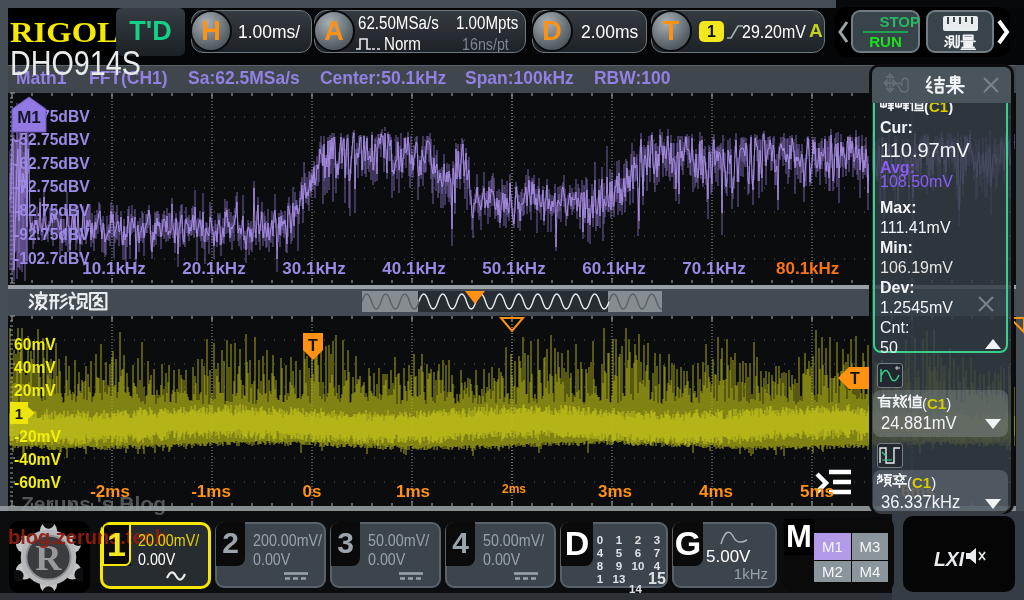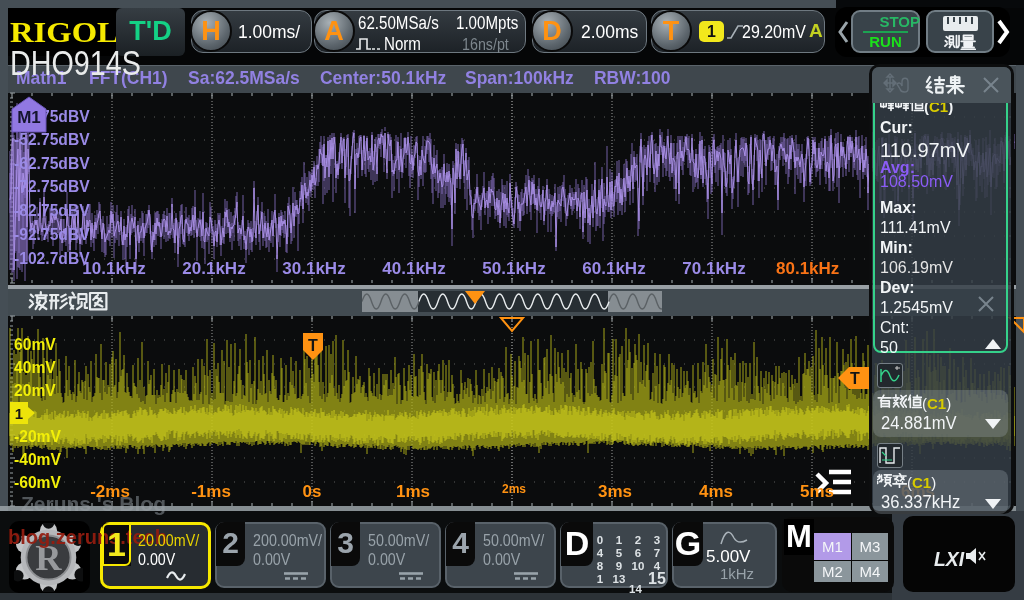--- a/index.html
+++ b/index.html
@@ -274,21 +274,21 @@
 <div class="ab" style="left:591px;top:573px;width:18px;text-align:center;font-size:11.5px;font-weight:bold;color:#dde2e5;z-index:7;line-height:12px">1</div>
 <div class="ab" style="left:610px;top:573px;width:18px;text-align:center;font-size:11.5px;font-weight:bold;color:#dde2e5;z-index:7;line-height:12px">13</div>
 <div class="ab" style="left:629px;top:583px;width:18px;text-align:left;font-size:11.5px;font-weight:bold;color:#dde2e5;z-index:7;line-height:12px">14</div>
 <div class="ab" style="left:648px;top:573px;width:18px;text-align:center;font-size:16px;font-weight:bold;color:#dde2e5;z-index:7;line-height:12px">15</div>
 <div class="ab" style="left:672px;top:522px;width:105px;height:66px;background:#3d454c;border:2px solid #59626a;border-radius:9px;z-index:5"></div>
 <div class="ab" style="left:673px;top:522px;width:30px;height:44px;background:#0a0a0a;border-radius:8px 0 8px 0;color:#fff;font-size:34px;font-weight:bold;text-align:center;line-height:42px;z-index:7">G</div>
 <svg class="ab" style="left:720px;top:530px;z-index:7" width="28" height="16" viewBox="0 0 28 16">
     <path d="M1 14 Q7 -6 14 8 Q18 15 27 10" stroke="#aab3ba" stroke-width="1.5" fill="none"></path>
   </svg>
 <div class="ab" style="left:706px;top:547px;width:62px;font-size:17px;color:#fff;z-index:7">5.00V</div>
-<div class="ab" style="left:706px;top:565px;width:62px;text-align:center;font-size:15px;color:#98a2a9;z-index:7">1kHz</div>
+<div class="ab" style="left:706px;top:565px;width:62px;text-align:right;font-size:15px;color:#98a2a9;z-index:7">1kHz</div>
 <div class="ab" style="left:782px;top:517px;width:112px;height:75px;background:#0a0a0a;border-radius:10px;z-index:5"></div>
 <div class="ab" style="left:784px;top:519px;width:30px;height:36px;background:#000;color:#fff;font-size:31px;font-weight:bold;text-align:center;line-height:36px;z-index:7">M</div>
 <div class="ab" style="left:814px;top:533px;width:37px;height:27px;background:#b29ae8;color:#f4f6f8;font-size:15px;text-align:center;line-height:27px;z-index:7">M1</div>
 <div class="ab" style="left:852px;top:533px;width:36px;height:27px;background:#8b969c;color:#f4f6f8;font-size:15px;text-align:center;line-height:27px;z-index:7">M3</div>
 <div class="ab" style="left:814px;top:561px;width:37px;height:21px;background:#8b969c;color:#f4f6f8;font-size:15px;text-align:center;line-height:21px;z-index:7">M2</div>
 <div class="ab" style="left:852px;top:561px;width:36px;height:21px;background:#8b969c;color:#f4f6f8;font-size:15px;text-align:center;line-height:21px;z-index:7">M4</div>
 <div class="ab" style="left:903px;top:516px;width:112px;height:76px;background:#050505;border-radius:10px;z-index:5"></div>
 <div class="ab cx9" style="left:934px;top:547px;font-size:21px;font-weight:bold;font-style:italic;color:#e8ecee;z-index:7">LXI</div>
 <svg class="ab" style="left:964px;top:546px;z-index:7" width="24" height="20" viewBox="0 0 24 20">
     <path d="M2 7h4l6-5v16l-6-5H2z" fill="#e8ecee"></path>

